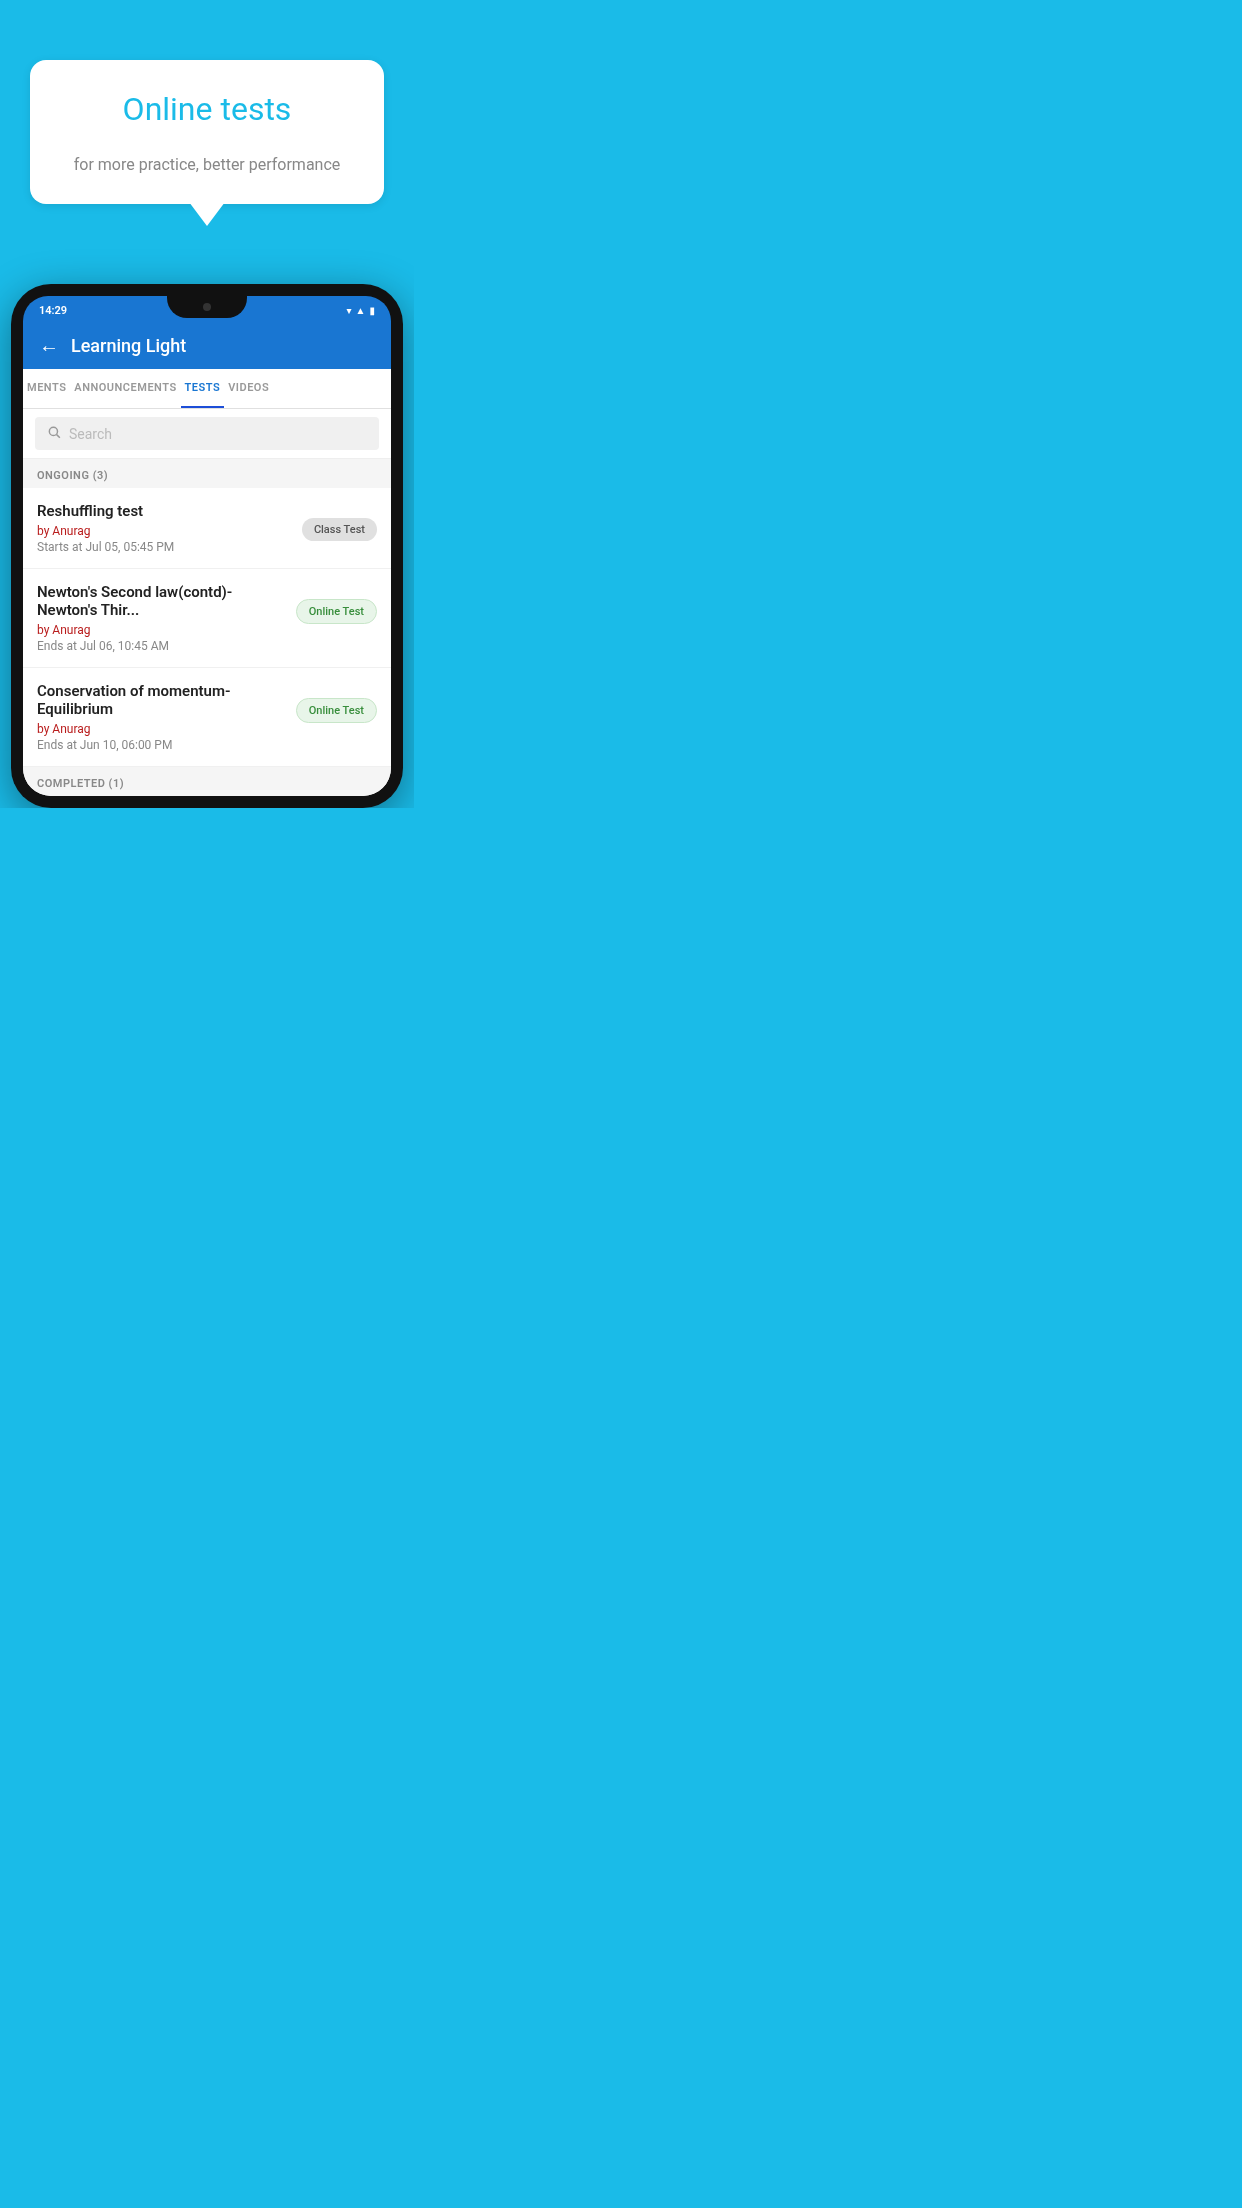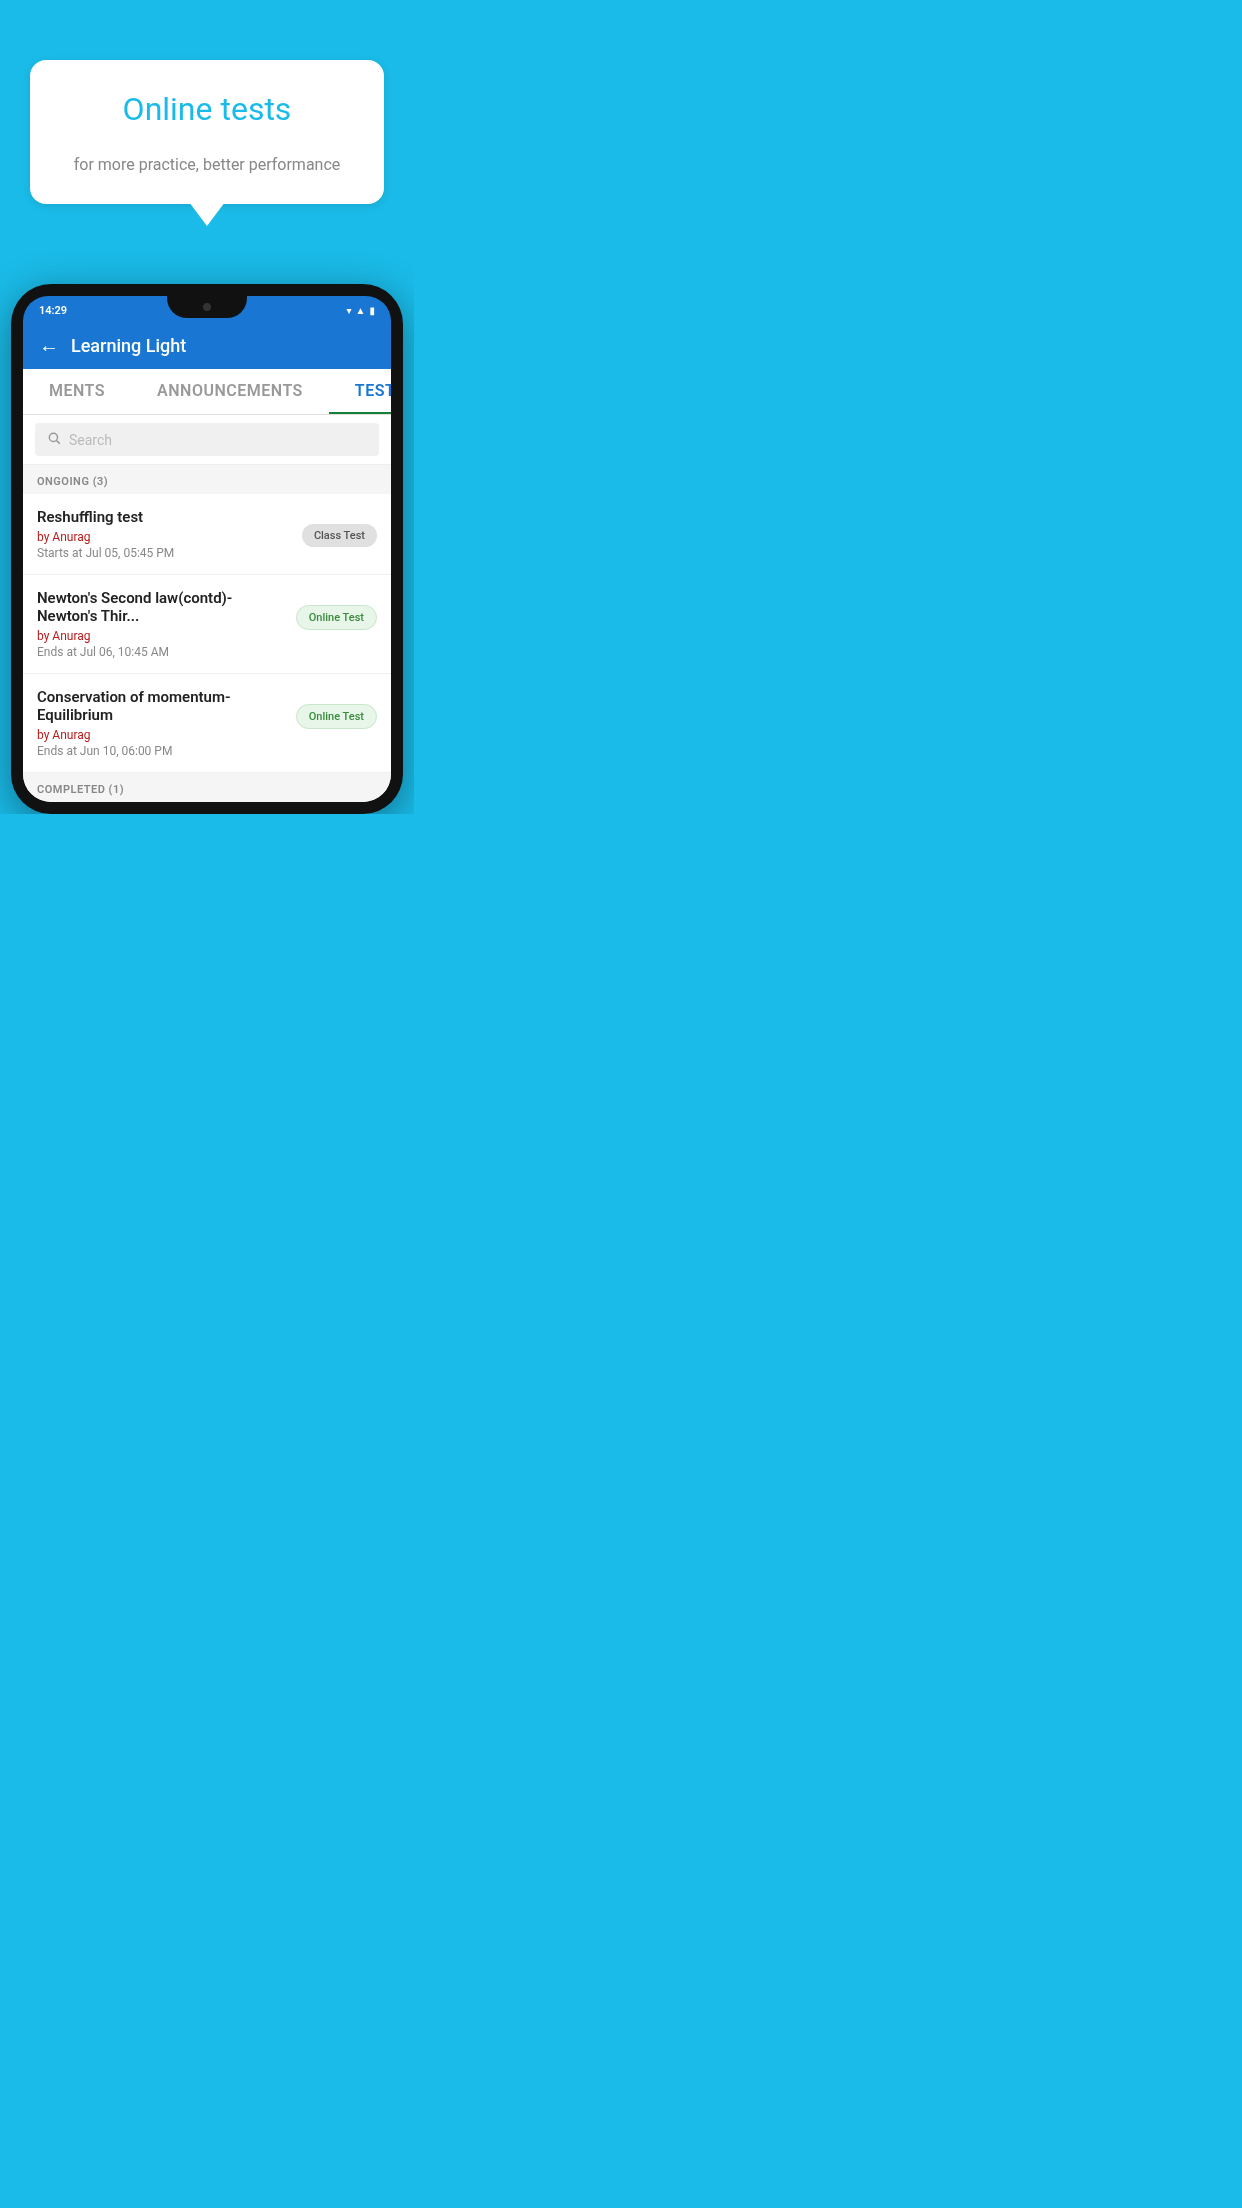--- a/index.html
+++ b/index.html
@@ -151,33 +151,33 @@
 
     
     .tabs-container {
       background: white;
       display: flex;
       border-bottom: 1px solid #e0e0e0;
       overflow-x: auto;
     }
 
     .tab {
-      padding: 12px 26px;
-      font-size: 16px;
+      padding: 12px 4px;
+      font-size: 11px;
       font-weight: 600;
       color: #999;
       letter-spacing: 0.5px;
       cursor: pointer;
       white-space: nowrap;
       border-bottom: 2px solid transparent;
     }
 
     .tab.active {
       color: #1976D2;
-      border-bottom: 2px solid #15803d;
+      border-bottom: 2px solid #1d4ed8;
     }
 
     
     .search-container {
       background: white;
       padding: 8px 12px;
       border-bottom: 1px solid #eee;
     }
 
     .search-bar {

